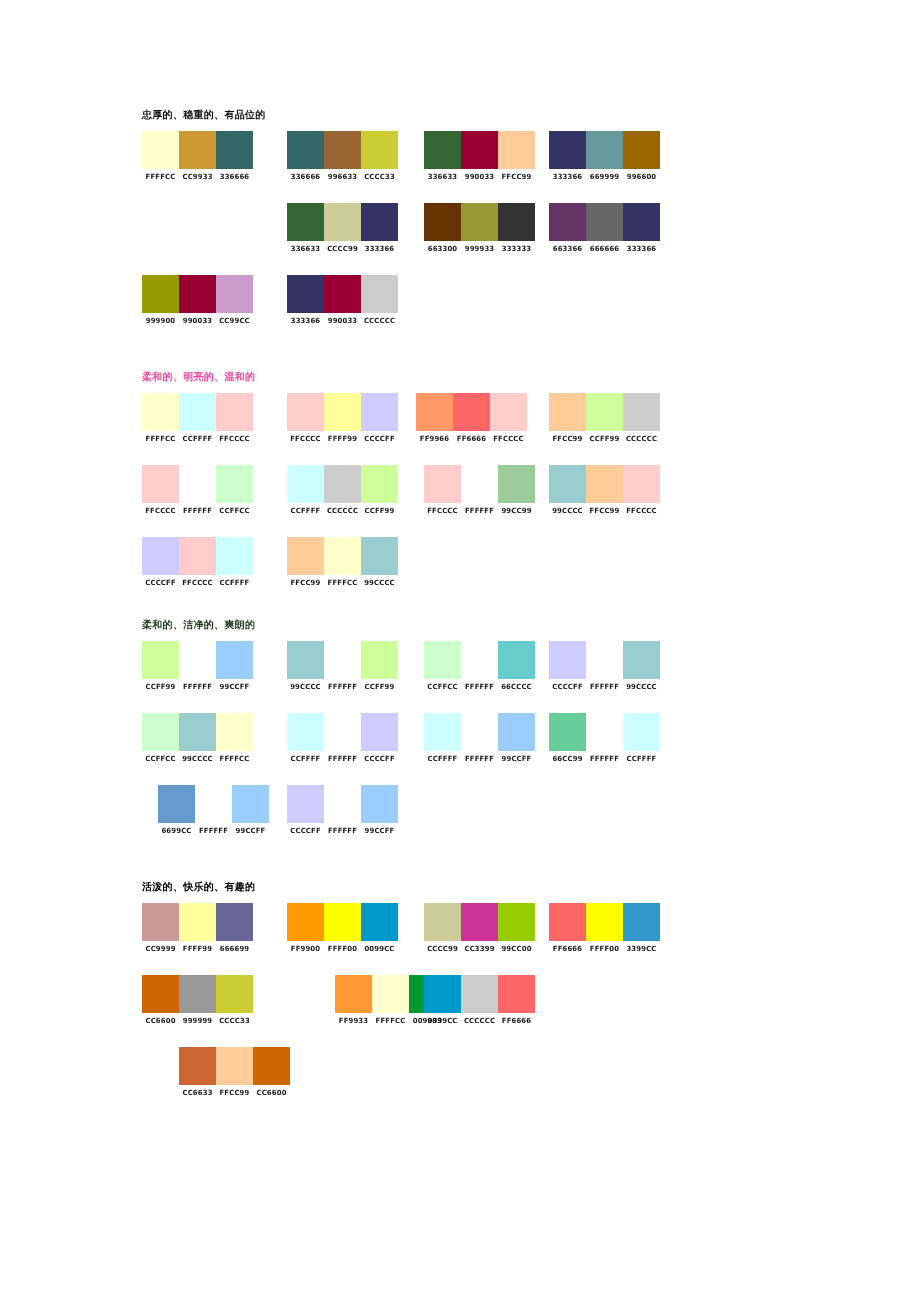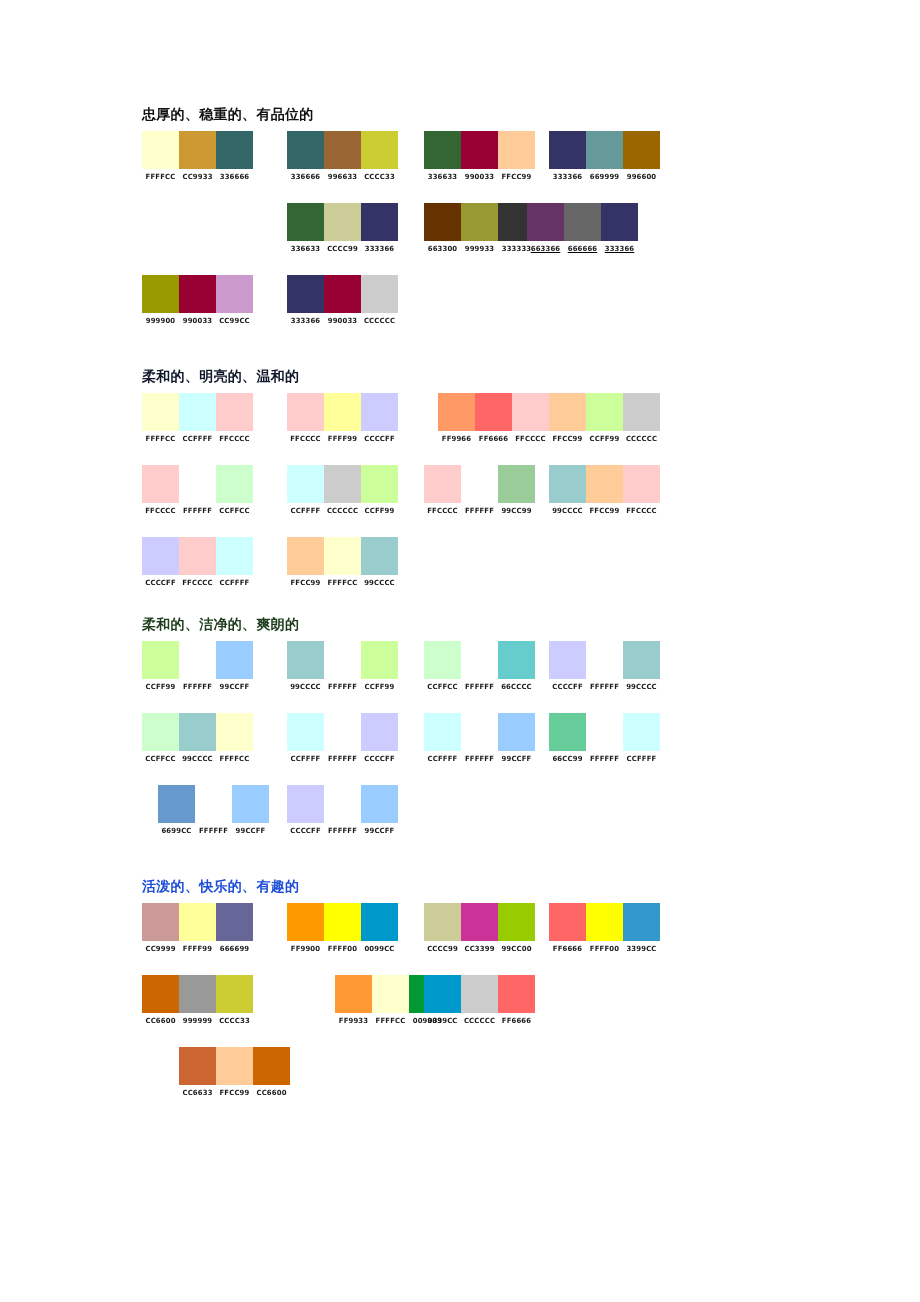--- a/index.html
+++ b/index.html
@@ -23,21 +23,21 @@
     height: 1302px;
     background: #ffffff;
   }
   .section {
     position: absolute;
     left: 142px;
   }
   .section-title {
     font-family: "DejaVu Sans", sans-serif;
     font-weight: bold;
-    font-size: 14px;
+    font-size: 10px;
     line-height: 19px;
     letter-spacing: 0.3px;
     white-space: nowrap;
     margin: 0 0 6px 0;
     padding: 0;
     text-rendering: geometricPrecision;
   }
   .rows {
     position: relative;
   }
@@ -151,21 +151,21 @@
               <div class="swatch" title="#663300" style="background: rgb(102, 51, 0);"></div>
               <div class="swatch" title="#999933" style="background: rgb(153, 153, 51);"></div>
               <div class="swatch" title="#333333" style="background: rgb(51, 51, 51);"></div>
             </div>
             <div class="codes">
               <div class="code">663300</div>
               <div class="code">999933</div>
               <div class="code">333333</div>
             </div>
           </div>
-          <div class="group" style="left: 385px; text-decoration: underline;">
+          <div class="group" style="left: 407px;">
             <div class="swatches">
               <div class="swatch" title="#663366" style="background: rgb(102, 51, 102);"></div>
               <div class="swatch" title="#666666" style="background: rgb(102, 102, 102);"></div>
               <div class="swatch" title="#333366" style="background: rgb(51, 51, 102);"></div>
             </div>
             <div class="codes">
               <div class="code">663366</div>
               <div class="code">666666</div>
               <div class="code">333366</div>
             </div>
@@ -193,21 +193,21 @@
             <div class="codes">
               <div class="code">333366</div>
               <div class="code">990033</div>
               <div class="code">CCCCCC</div>
             </div>
           </div>
         </div>
       </div>
     </div>
     <div class="section" style="top: 368px;">
-      <div class="section-title" style="color: #0f172a;">柔和的、明亮的、温和的</div>
+      <div class="section-title" style="color: #ec4899;">柔和的、明亮的、温和的</div>
       <div class="rows">
         <div class="row">
           <div class="group" style="left: 0px;">
             <div class="swatches">
               <div class="swatch" title="#FFFFCC" style="background: rgb(255, 255, 204);"></div>
               <div class="swatch" title="#CCFFFF" style="background: rgb(204, 255, 255);"></div>
               <div class="swatch" title="#FFCCCC" style="background: rgb(255, 204, 204);"></div>
             </div>
             <div class="codes">
               <div class="code">FFFFCC</div>
@@ -220,21 +220,21 @@
               <div class="swatch" title="#FFCCCC" style="background: rgb(255, 204, 204);"></div>
               <div class="swatch" title="#FFFF99" style="background: rgb(255, 255, 153);"></div>
               <div class="swatch" title="#CCCCFF" style="background: rgb(204, 204, 255);"></div>
             </div>
             <div class="codes">
               <div class="code">FFCCCC</div>
               <div class="code">FFFF99</div>
               <div class="code">CCCCFF</div>
             </div>
           </div>
-          <div class="group" style="left: 296px;">
+          <div class="group" style="left: 274px;">
             <div class="swatches">
               <div class="swatch" title="#FF9966" style="background: rgb(255, 153, 102);"></div>
               <div class="swatch" title="#FF6666" style="background: rgb(255, 102, 102);"></div>
               <div class="swatch" title="#FFCCCC" style="background: rgb(255, 204, 204);"></div>
             </div>
             <div class="codes">
               <div class="code">FF9966</div>
               <div class="code">FF6666</div>
               <div class="code">FFCCCC</div>
             </div>
@@ -455,21 +455,21 @@
             <div class="codes">
               <div class="code">CCCCFF</div>
               <div class="code">FFFFFF</div>
               <div class="code">99CCFF</div>
             </div>
           </div>
         </div>
       </div>
     </div>
     <div class="section" style="top: 878px;">
-      <div class="section-title" style="color: #1d4ed8;">活泼的、快乐的、有趣的</div>
+      <div class="section-title" style="color: #000000;">活泼的、快乐的、有趣的</div>
       <div class="rows">
         <div class="row">
           <div class="group" style="left: 0px;">
             <div class="swatches">
               <div class="swatch" title="#CC9999" style="background: rgb(204, 153, 153);"></div>
               <div class="swatch" title="#FFFF99" style="background: rgb(255, 255, 153);"></div>
               <div class="swatch" title="#666699" style="background: rgb(102, 102, 153);"></div>
             </div>
             <div class="codes">
               <div class="code">CC9999</div>

